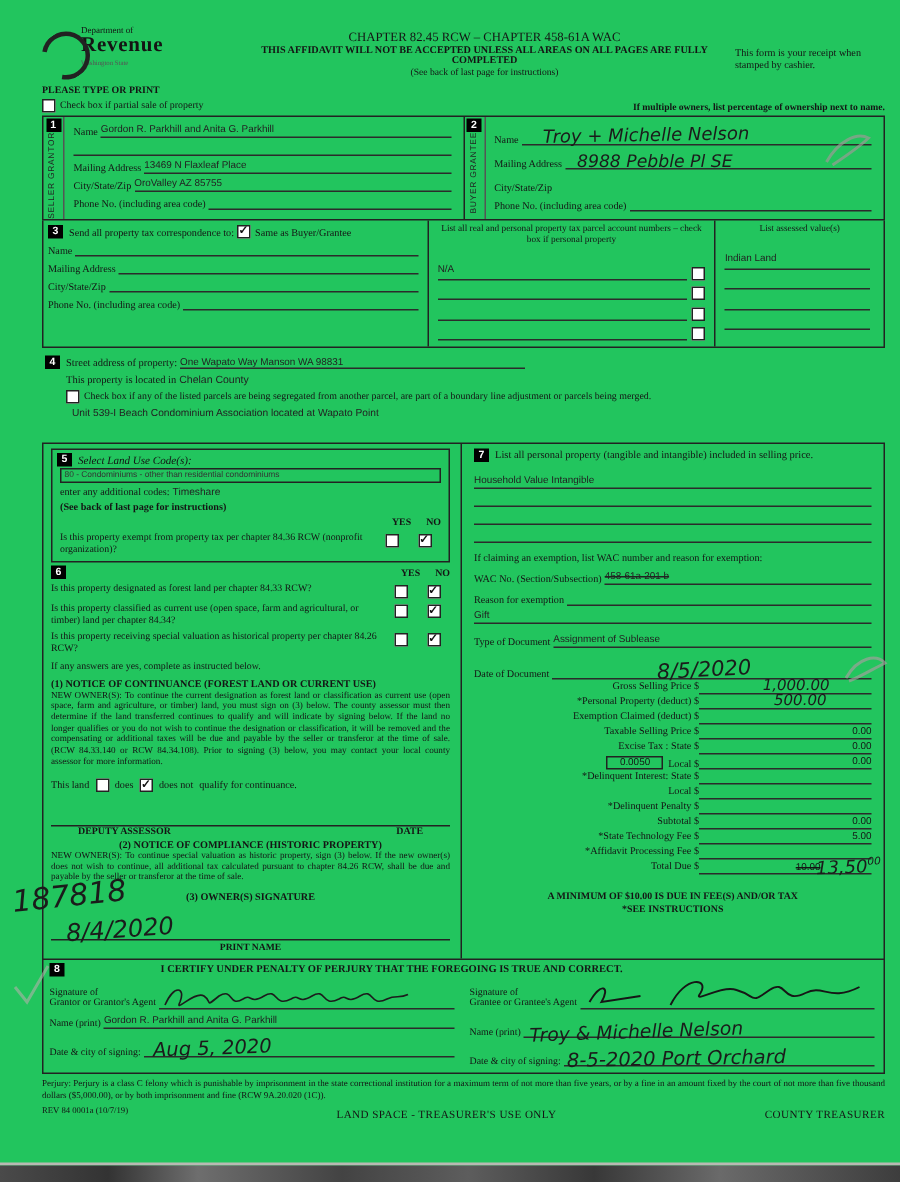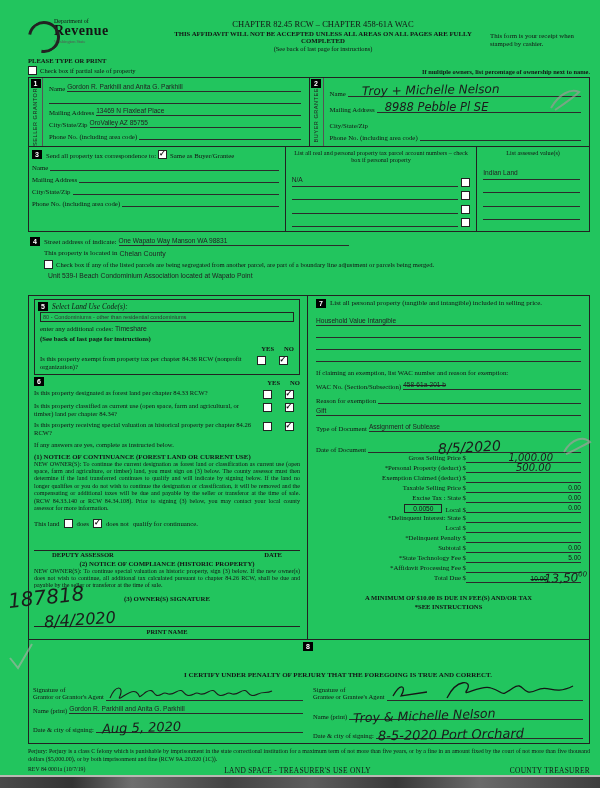--- a/index.html
+++ b/index.html
@@ -73,21 +73,21 @@
   .feerow{display:flex;align-items:flex-start;margin-top:1px;font-size:6.8px;}
   .feelbl{width:150px;flex:none;text-align:right;white-space:nowrap;}
   .feeline{flex:1;border-bottom:0.8px solid #2b2b2b;min-height:8px;text-align:right;
            font-family:"Liberation Sans",sans-serif;font-size:6.6px;position:relative;}
   .ratebox{border:1px solid #222;font-size:6.6px;padding:0 8px;margin-right:3px;
            font-family:"Liberation Sans",sans-serif;}
   .struck{text-decoration:line-through;}
   .minnote{text-align:center;font-size:6.6px;font-weight:bold;margin-top:7px;line-height:1.3;}
   
   .sec8{border:1.1px solid #222;border-top:none;padding:2px 6px 4px 4px;position:relative;}
-  .certline{display:flex;align-items:center;gap:20px;flex-direction:column;}
+  .certline{display:flex;align-items:center;gap:4px;}
   .certtxt{font-size:7px;font-weight:bold;}
   .sigcols{display:flex;margin-top:2px;}
   .sigcol{width:50%;padding-right:10px;position:relative;}
   .sigrow{display:flex;align-items:flex-end;margin-top:4px;font-size:6.6px;}
   .perjury{font-size:6px;line-height:1.3;margin-top:4px;text-align:justify;}
   .footrow{display:flex;justify-content:space-between;align-items:flex-start;margin-top:3px;font-size:6.4px;}
   .treas{font-size:7.4px;letter-spacing:0.3px;}
   .cty{font-size:7.4px;letter-spacing:0.3px;}
   .rev{font-size:5.8px;}
   
@@ -245,21 +245,21 @@
           </div>
       <div class="pline">
             <span class="u"></span>
           </div>
     </div>
   </div>
 
   <div class="sec4">
     <div class="row" style="margin-top:2px;">
       <span class="num" style="margin-right:4px;">4</span>
-      <span class="lbl">Street address of indicate:</span>
+      <span class="lbl">Street address of property:</span>
       <span class="u" style="flex:0 0 230px;"><span class="typed">One Wapato Way Manson WA 98831</span></span>
     </div>
     <div class="row" style="margin-left:14px;">
       <span class="lbl">This property is located in</span>
       <span class="typed" style="font-size:7px;">Chelan County</span>
     </div>
     <div class="row" style="margin-left:14px;align-items:center;">
       <span class="cb" style="margin-right:3px;"></span>
       <span style="font-size:6.6px;">Check box if any of the listed parcels are being segregated from another parcel, are part of a boundary line adjustment or parcels being merged.</span>
     </div>

